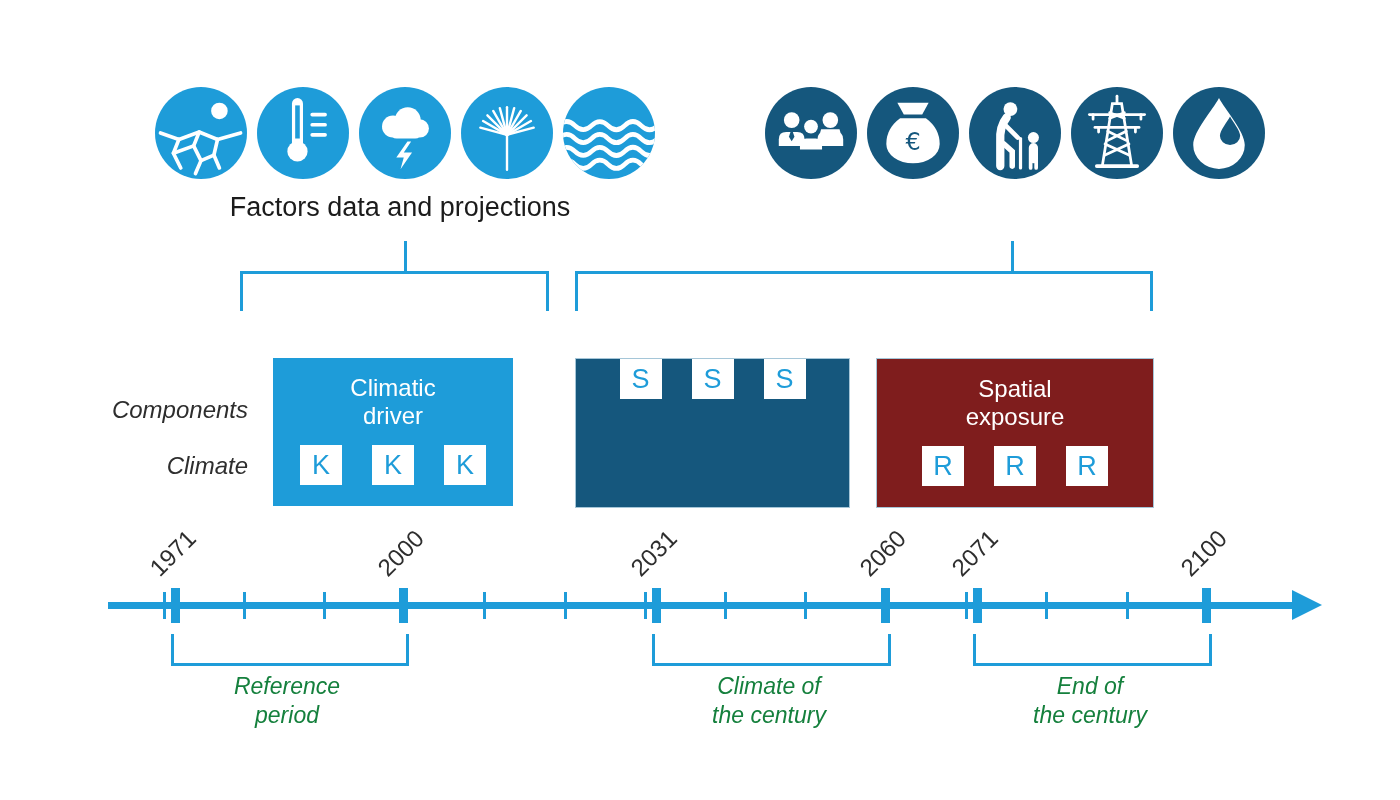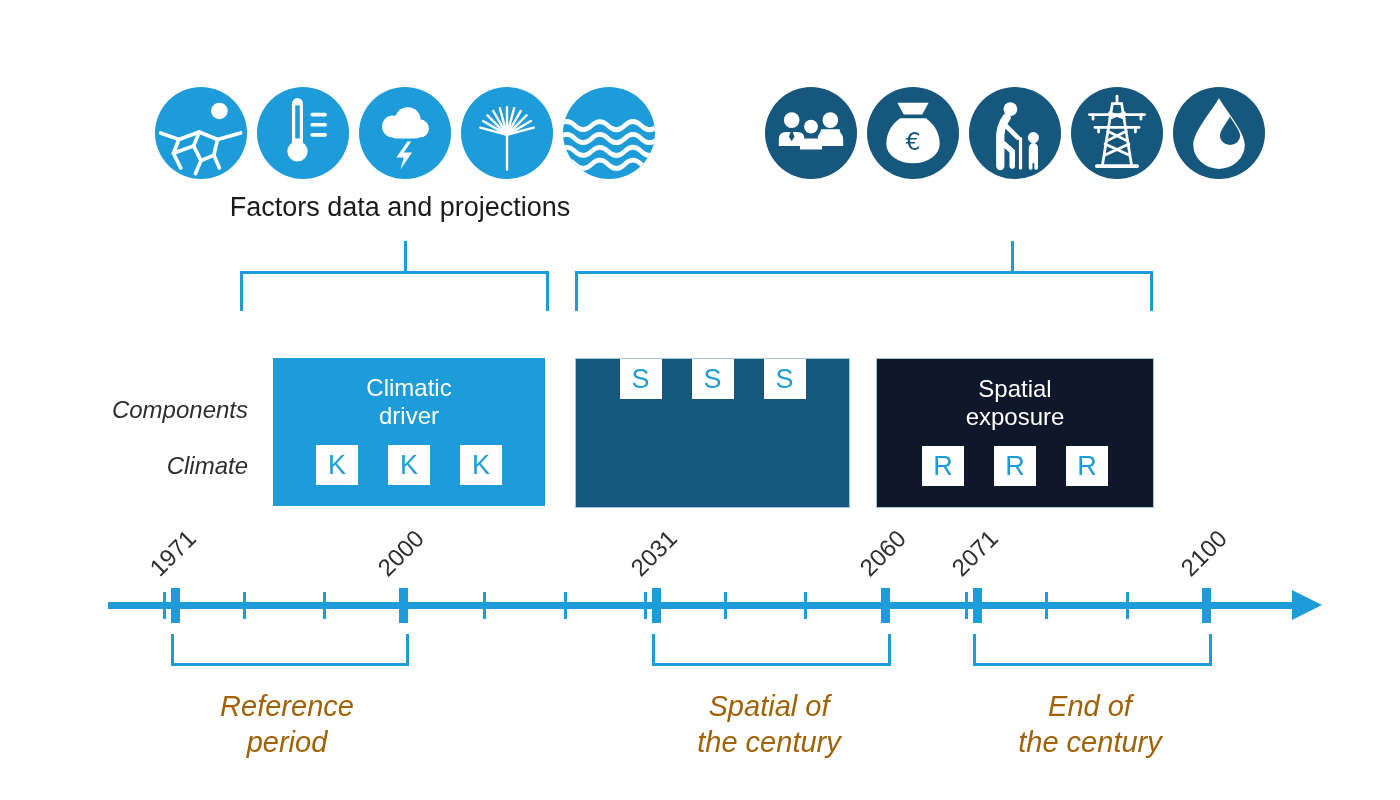--- a/index.html
+++ b/index.html
@@ -32,22 +32,22 @@
   .tl-line{position:absolute;left:108px;top:602px;width:1188px;height:7px;background:#1E9CD9;}
   .tl-arrow{position:absolute;left:1292px;top:590px;width:0;height:0;
             border-top:15px solid transparent;border-bottom:15px solid transparent;border-left:30px solid #1E9CD9;}
   .tick-thin{position:absolute;top:592px;width:3px;height:27px;background:#1E9CD9;}
   .tick-thick{position:absolute;top:588px;width:9px;height:35px;background:#1E9CD9;}
   .year-label{position:absolute;height:28px;font-size:24px;color:#2e2e2e;white-space:nowrap;
               transform:rotate(-45deg);transform-origin:left bottom;}
 
   
   .pbracket{position:absolute;top:634px;height:29px;border-left:3px solid #1E9CD9;border-right:3px solid #1E9CD9;border-bottom:3px solid #1E9CD9;}
-  .period-label{position:absolute;top:688px;width:170px;text-align:center;font-style:italic;
-                font-size:29px;line-height:1.25;color:#a16207;}
+  .period-label{position:absolute;top:672px;width:170px;text-align:center;font-style:italic;
+                font-size:23px;line-height:1.25;color:#15803d;}
 </style>
 </head>
 <body>
 
 <div id="stage">
 
   <div class="icon-row" style="left:155px;top:87px;">
     <div class="circle-icon">
       <svg viewBox="0 0 100 100">
           <circle cx="50" cy="50" r="50" fill="#1E9CD9"></circle>
@@ -187,38 +187,38 @@
 
   <div class="stem" style="left:404px;top:241px;height:31px;"></div>
   <div class="tbracket" style="left:240px;top:271px;width:303px;height:37px;"></div>
 
   <div class="stem" style="left:1011px;top:241px;height:31px;"></div>
   <div class="tbracket" style="left:575px;top:271px;width:572px;height:37px;"></div>
 
   <div class="rowlab" style="left:98px;top:396px;">Components</div>
   <div class="rowlab" style="left:98px;top:452px;">Climate</div>
 
-  <div class="cbox" style="left:273px;width:272px;background:#1E9CD9;">
+  <div class="cbox" style="left:273px;width:240px;background:#1E9CD9;">
     <div class="title">Climatic driver</div>
     <div class="factor-row">
       <div class="factor-square">K</div>
       <div class="factor-square">K</div>
       <div class="factor-square">K</div>
     </div>
   </div>
 
   <div class="cbox" style="left:575px;width:273px;background:#15577D;border:1px solid #a5c6d8;">
     <div class="factor-row">
       <div class="factor-square">S</div>
       <div class="factor-square">S</div>
       <div class="factor-square">S</div>
     </div>
   </div>
 
-  <div class="cbox" style="left:876px;width:276px;background:#0f172a;border:1px solid #a5c6d8;">
+  <div class="cbox" style="left:876px;width:276px;background:#7f1d1d;border:1px solid #a5c6d8;">
     <div class="title">Spatial exposure</div>
     <div class="factor-row">
       <div class="factor-square">R</div>
       <div class="factor-square">R</div>
       <div class="factor-square">R</div>
     </div>
   </div>
 
   <div class="tl-line"></div>
   <div class="tl-arrow"></div>
@@ -251,21 +251,21 @@
 
   <div class="pbracket" style="left:171px;width:232px;"></div>
   <div class="pbracket" style="left:652px;width:233px;"></div>
   <div class="pbracket" style="left:973px;width:233px;"></div>
 
   <div class="period-label" style="left:202px;">
     <span>Reference</span><br>
     <span>period</span>
   </div>
   <div class="period-label" style="left:684px;">
-    <span>Spatial of</span><br>
+    <span>Climate of</span><br>
     <span>the century</span>
   </div>
   <div class="period-label" style="left:1005px;">
     <span>End of</span><br>
     <span>the century</span>
   </div>
 
 </div>
 
 </body></html>

